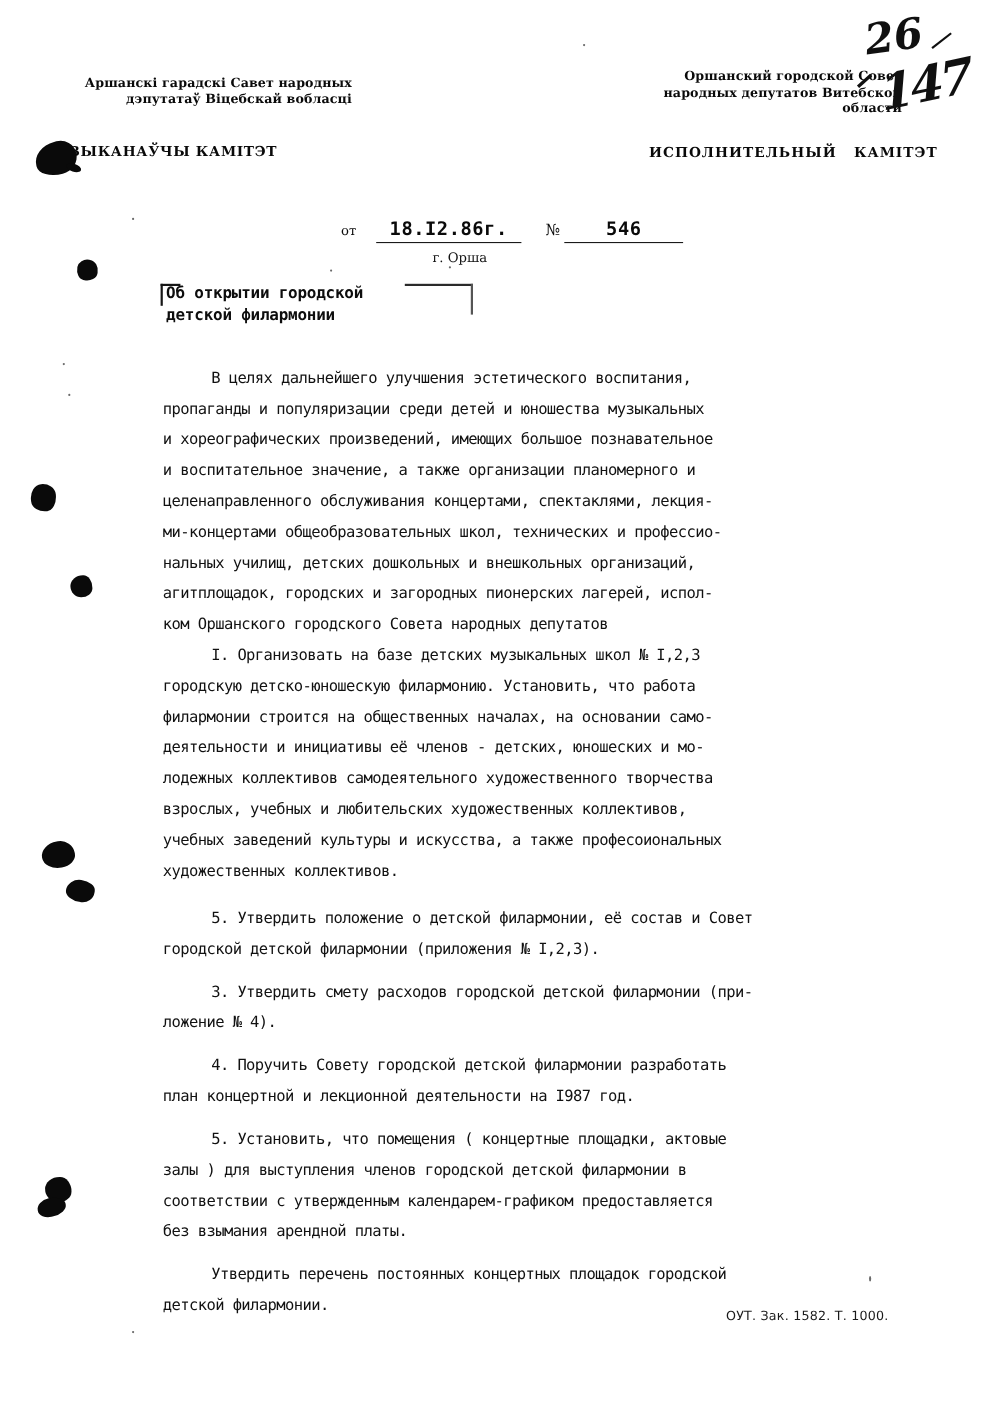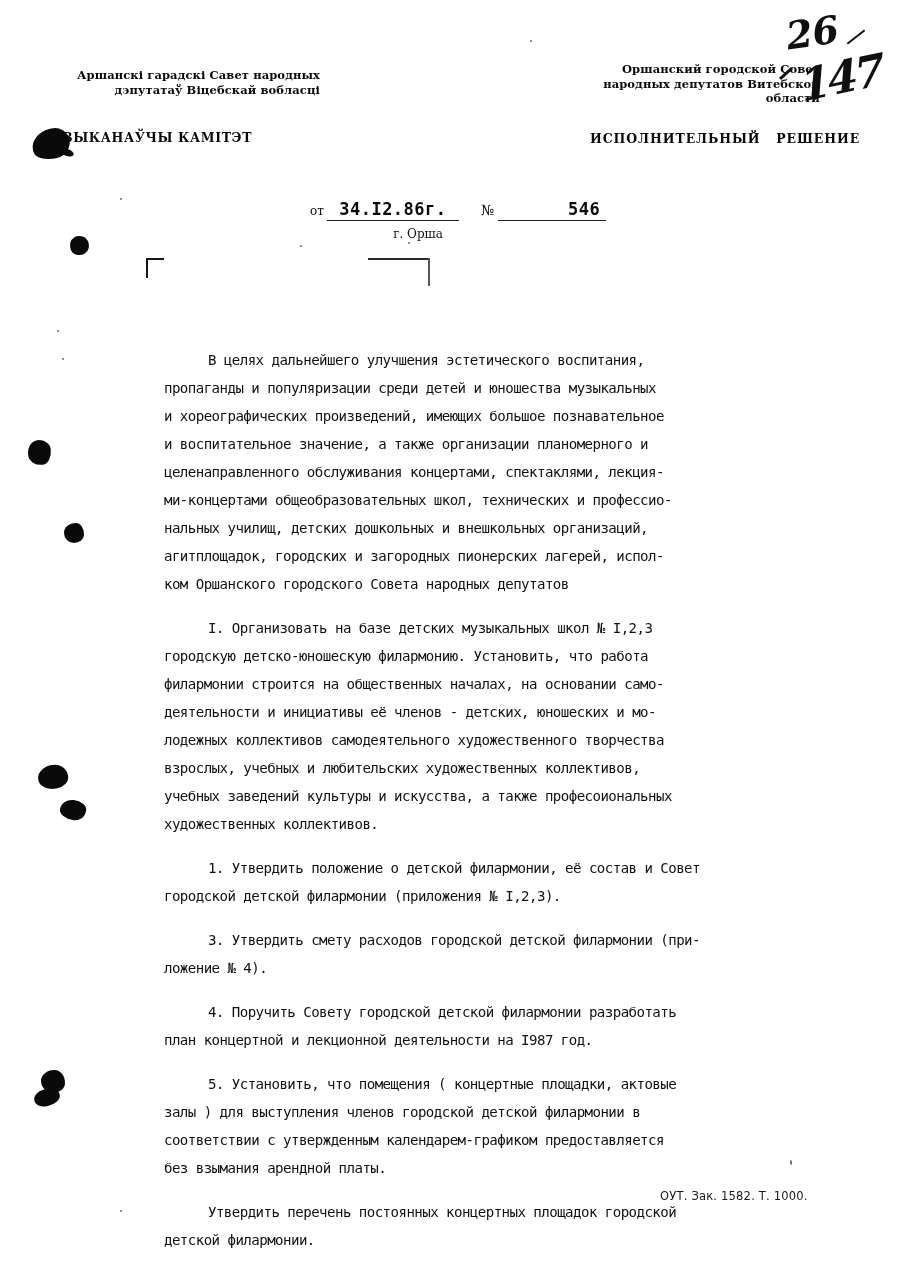--- a/index.html
+++ b/index.html
@@ -62,40 +62,39 @@
   #date-row {
     position: absolute;
     left: 310px; top: 199px;
     display: flex;
     align-items: baseline;
     font-family: "DejaVu Serif", serif;
     color: #0a0a0a;
   }
   .dr-label {
     font-size: 12px;
-    margin-right: 3px;
+    margin-right: 18px;
   }
   .dr-value {
     font-family: "DejaVu Sans Mono", monospace;
     font-weight: bold;
     font-size: 17px;
     letter-spacing: 0.5px;
     border-bottom: 1.6px solid #1a1a1a;
     padding: 0 6px 1px 6px;
     min-width: 120px;
     text-align: center;
   }
   #num-label {
     font-size: 14px;
     margin-left: 22px;
     margin-right: 4px;
   }
   #num-value {
     min-width: 96px;
-    text-align: right;
   }
 
   #city {
     position: absolute;
     left: 0; top: 227px;
     width: 816px;
     text-align: center;
     font-family: "DejaVu Serif", serif;
     font-size: 12px;
     color: #131313;
@@ -151,21 +150,21 @@
     position: absolute;
     left: 148px; top: 330px;
     width: 742px;
     font-family: "DejaVu Sans Mono", monospace;
     font-size: 14.1px;
     line-height: 28px;
     letter-spacing: -0.55px;
     color: #111111;
   }
   #body p {
-    margin: 16px;
+    margin: 0;
     white-space: pre-line;
   }
   .para-indent { text-indent: 44px; }
   .para-gap-sm { margin-top: 11px !important; }
   .para-gap-md { margin-top: 15px !important; }
 
   .centered-heading {
     text-align: center;
     font-weight: bold;
     letter-spacing: 5px;
@@ -241,63 +240,65 @@
 народных дэпутатаў
 Віцебскай вобласці</div>
 
   <div class="committee" id="committee-be">ВЫКАНАЎЧЫ КАМІТЭТ</div>
 
   <div class="letterhead" id="letterhead-ru">Оршанский
 городской Совет
 народных депутатов
 Витебской области</div>
 
-  <div class="committee" id="committee-ru">ИСПОЛНИТЕЛЬНЫЙ   РЕШЕНИЕ</div>
+  <div class="committee" id="committee-ru">ИСПОЛНИТЕЛЬНЫЙ   КАМІТЭТ</div>
 
   <div class="handwritten" id="hand-26">26</div>
   <div class="handwritten" id="hand-147">147</div>
   <div class="hand-stroke" id="hand-tick-1"></div>
   <div class="hand-stroke" id="hand-tick-2"></div>
 
 
   <div id="date-row">
     <span class="dr-label">от</span>
-    <span class="dr-value">34.I2.86г.</span>
+    <span class="dr-value">18.I2.86г.</span>
     <span id="num-label">№</span>
     <span class="dr-value" id="num-value">546</span>
   </div>
 
   <div id="city">г. Орша</div>
 
   <div id="subject-wrap">
     <div class="bracket-v-left"></div>
     <div class="bracket-h-top"></div>
     <div class="bracket-h-right"></div>
     <div class="bracket-v-right"></div>
+    <div id="subject-text">Об открытии городской
+детской филармонии</div>
   </div>
 
   <div id="body">
     <p class="para-indent">В целях дальнейшего улучшения эстетического воспитания,
 пропаганды и популяризации среди детей и юношества музыкальных
 и хореографических произведений, имеющих большое познавательное
 и воспитательное значение, а также организации планомерного и
 целенаправленного обслуживания концертами, спектаклями, лекция-
 ми-концертами общеобразовательных школ, технических и профессио-
 нальных училищ, детских дошкольных и внешкольных организаций,
 агитплощадок, городских и загородных пионерских лагерей, испол-
 ком Оршанского городского Совета народных депутатов</p>
     <p class="para-indent">I. Организовать на базе детских музыкальных школ № I,2,3
 городскую детско-юношескую филармонию. Установить, что работа
 филармонии строится на общественных началах, на основании само-
 деятельности и инициативы её членов - детских, юношеских и мо-
 лодежных коллективов самодеятельного художественного творчества
 взрослых, учебных и любительских художественных коллективов,
 учебных заведений культуры и искусства, а также професоиональных
 художественных коллективов.</p>
-    <p class="para-indent para-gap-md">1. Утвердить положение о детской филармонии, её состав и Совет
+    <p class="para-indent para-gap-md">5. Утвердить положение о детской филармонии, её состав и Совет
 городской детской филармонии (приложения № I,2,3).</p>
     <p class="para-indent para-gap-sm">3. Утвердить смету расходов городской детской филармонии (при-
 ложение № 4).</p>
     <p class="para-indent para-gap-sm">4. Поручить Совету городской детской филармонии разработать
 план концертной и лекционной деятельности на I987 год.</p>
     <p class="para-indent para-gap-sm">5. Установить, что помещения ( концертные площадки, актовые
 залы ) для выступления членов городской детской филармонии в
 соответствии с утвержденным календарем-графиком предоставляется
 без взымания арендной платы.</p>
     <p class="para-indent para-gap-sm">Утвердить перечень постоянных концертных площадок городской

